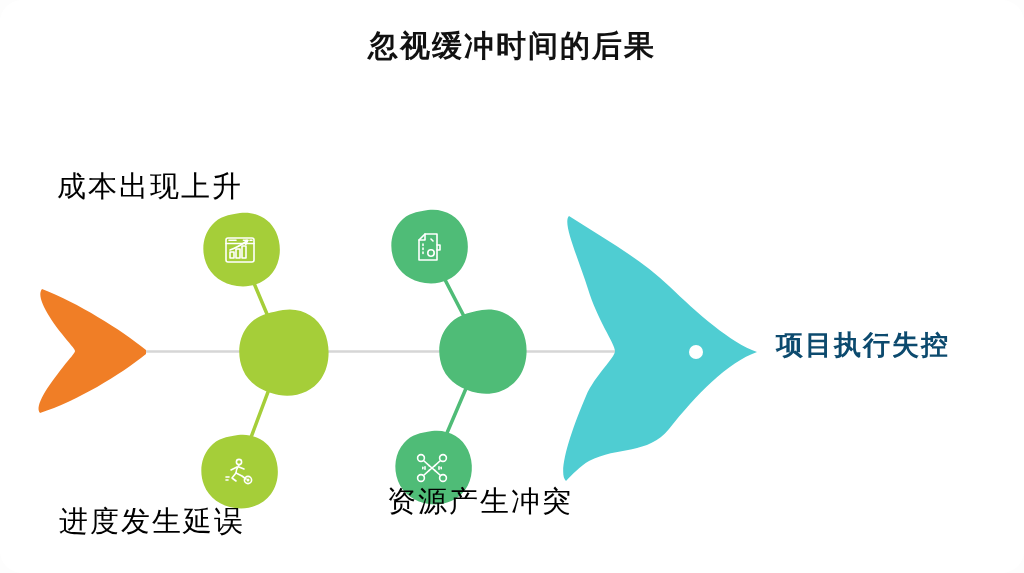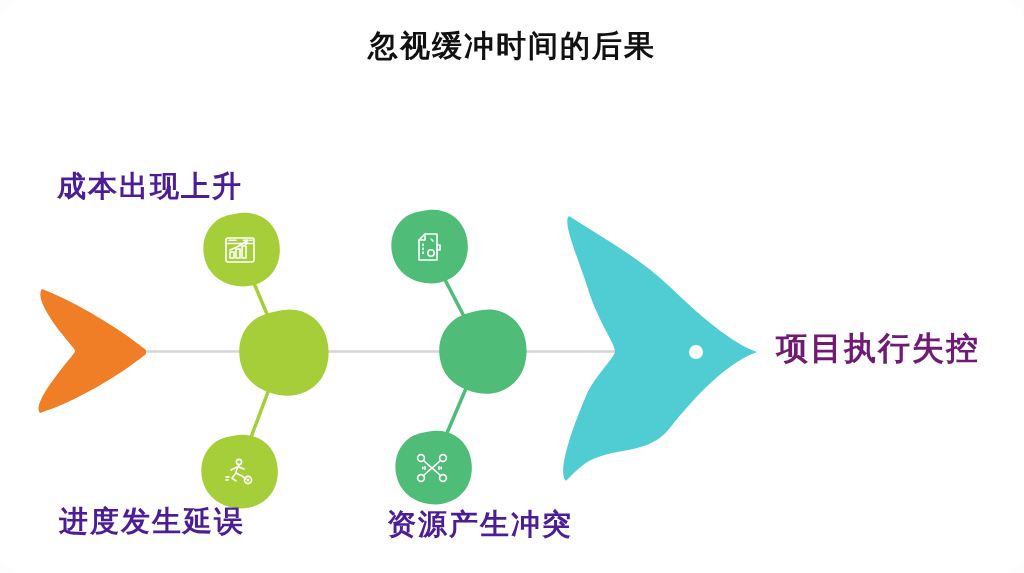--- a/index.html
+++ b/index.html
@@ -28,36 +28,36 @@
     width: 100%;
     text-align: center;
     font-size: 30px;
     font-weight: 800;
     color: #111111;
     letter-spacing: 2px;
   }
   .cause-label {
     position: absolute;
     font-size: 29px;
-    font-weight: 700;
-    color: #4c1d95;
+    font-weight: 400;
+    color: #000000;
     letter-spacing: 2px;
     white-space: nowrap;
   }
   .label-cost      { left: 57px;  top: 167px; }
   .label-schedule  { left: 411px; top: 167px; }
   .label-morale    { left: 59px;  top: 502px; }
-  .label-resource  { left: 387px; top: 505px; }
+  .label-resource  { left: 387px; top: 482px; }
   .effect-label {
     position: absolute;
     left: 776px;
     top: 327px;
-    font-size: 32px;
+    font-size: 27px;
     font-weight: 800;
-    color: #701a75;
+    color: #0c4a6e;
     letter-spacing: 2px;
     white-space: nowrap;
   }
   .icon-stroke { stroke: #ffffff; fill: none; stroke-width: 1.6; stroke-linecap: round; stroke-linejoin: round; }
 </style>
 </head>
 <body>
 
 <div class="canvas">
 

